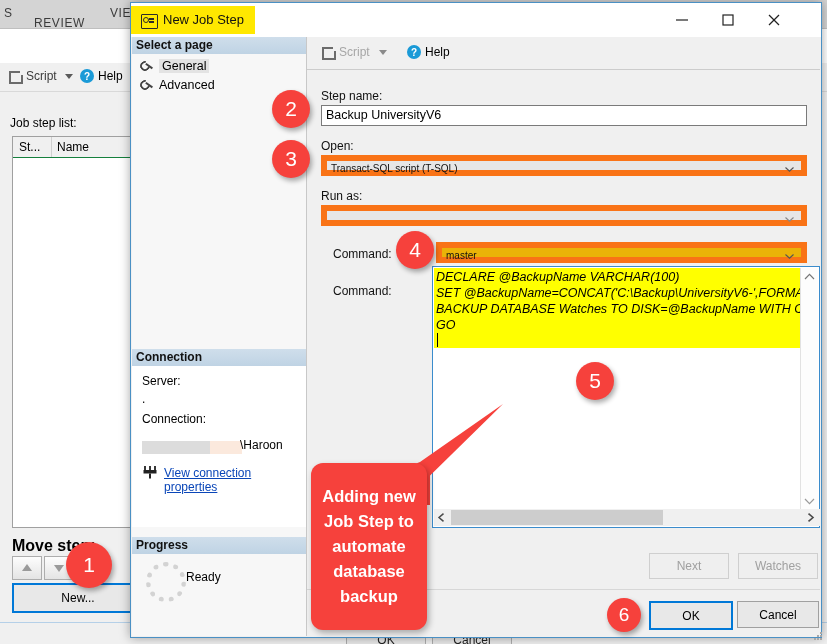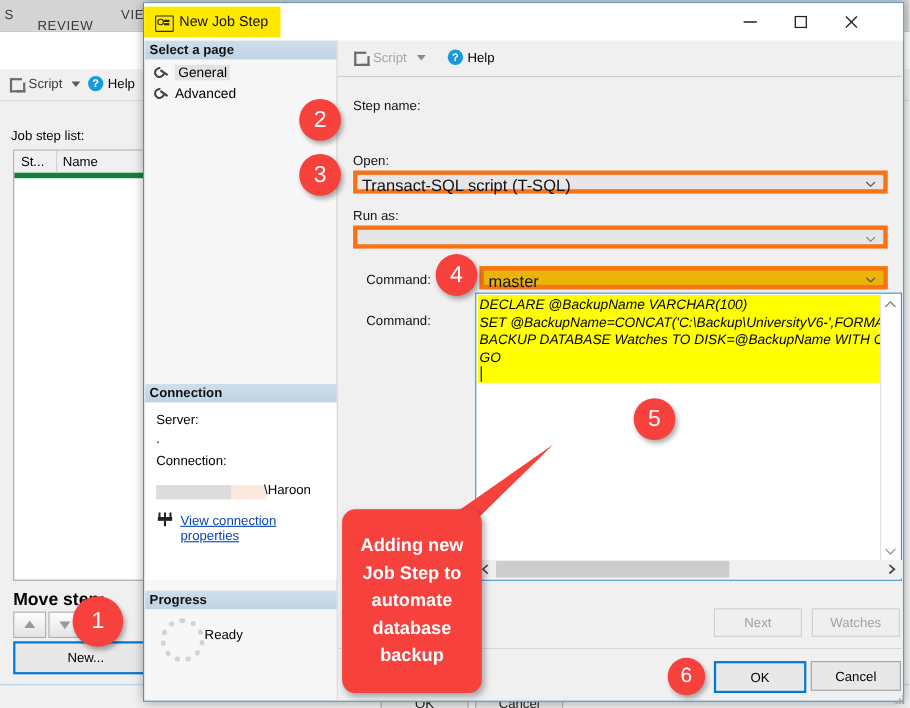--- a/index.html
+++ b/index.html
@@ -16,21 +16,21 @@
   #bg-white-strip{position:absolute;left:0;top:29px;width:827px;height:34px;background:#ffffff;}
   #bg-toolbar{position:absolute;left:0;top:63px;width:827px;height:28px;background:#f0f0f0;border-bottom:1px solid #d9d9d9;}
   .scriptbtn{display:inline-flex;align-items:center;gap:4px;}
   .script-ico{width:14px;height:13px;position:relative;display:inline-block;}
   .script-ico:before{content:"";position:absolute;left:1px;top:1px;width:9px;height:9px;border:2px solid #6b6b6b;border-right:none;}
   .script-ico:after{content:"";position:absolute;left:7px;top:5px;width:6px;height:7px;border:2px solid #6b6b6b;border-top:none;border-left:none;}
   .caret-down{width:0;height:0;border-left:4px solid transparent;border-right:4px solid transparent;border-top:5px solid #5a5a5a;display:inline-block;}
   .help-ico{width:14px;height:14px;border-radius:50%;background:#1a9ad7;color:#fff;font-weight:bold;font-size:10px;display:inline-flex;align-items:center;justify-content:center;}
   #bg-jobsteplabel{position:absolute;left:10px;top:116px;font-size:12px;}
   #bg-list{position:absolute;left:12px;top:136px;width:128px;height:390px;background:#fff;border:1px solid #a0a0a0;}
-  #bg-list-hdr{position:absolute;left:0;top:0;height:20px;width:100%;background:#f0f0f0;border-bottom:5px solid #15803d;}
+  #bg-list-hdr{position:absolute;left:0;top:0;height:20px;width:100%;background:#f0f0f0;border-bottom:1px solid #15803d;}
   #bg-list-hdr .col{position:absolute;top:3px;font-size:12px;}
   #bg-list-hdr .sep{position:absolute;top:0;height:20px;width:1px;background:#cfcfcf;}
   #bg-movestep{position:absolute;left:12px;top:537px;font-size:16px;font-weight:bold;}
   .arrowbtn{position:absolute;width:28px;height:22px;background:linear-gradient(#fdfdfd,#e4e4e4);border:1px solid #adadad;}
   .arrowbtn i{position:absolute;left:50%;top:50%;width:0;height:0;margin-left:-5px;}
   .arrow-up i{border-left:5px solid transparent;border-right:5px solid transparent;border-bottom:7px solid #9a9a9a;margin-top:-4px;}
   .arrow-dn i{border-left:5px solid transparent;border-right:5px solid transparent;border-top:7px solid #9a9a9a;margin-top:-3px;}
   #bg-new{position:absolute;left:12px;top:583px;width:128px;height:26px;background:#e8e8e8;border:2px solid #0078d7;font-size:12px;display:flex;align-items:center;justify-content:center;}
   #bg-bottombar{position:absolute;left:0;top:622px;width:827px;height:22px;background:#f0f0f0;border-top:1px solid #b5d0e8;}
   .bgbtn{position:absolute;top:628px;height:22px;background:#e8e8e8;border:1px solid #adadad;font-size:12px;display:flex;align-items:center;justify-content:center;color:#222;}
@@ -61,21 +61,21 @@
   .spinner{position:absolute;left:14px;top:8px;width:30px;height:30px;border-radius:50%;border:5px dotted #d3d3d3;}
   #prog-text{position:absolute;left:54px;top:16px;font-size:12px;}
 
   #dlg-right{position:absolute;left:176px;top:34px;width:513px;height:599px;background:#f0f0f0;}
   #dlg-toolbar{position:absolute;left:0;top:0;width:513px;height:32px;background:#f0f0f0;border-bottom:1px solid #cccccc;}
   #dlg-toolbar .scriptbtn{position:absolute;left:14px;top:8px;color:#a6a6a6;font-size:12px;}
   #dlg-toolbar .helpbtn{position:absolute;left:100px;top:8px;display:inline-flex;align-items:center;gap:4px;font-size:12px;}
 
   .fld-label{position:absolute;font-size:12px;color:#111;}
   .txtinput{position:absolute;height:21px;background:#ffffff;border:1px solid #7a7a7a;font-size:12.5px;padding:2px 0 0 4px;box-sizing:border-box;}
-  .combo{position:absolute;height:21px;background:#e6e6e6;border:4px solid #f97316;font-size:15px;padding:2px 0 0 4px;box-sizing:border-box;color:#111;}
+  .combo{position:absolute;height:21px;background:#e6e6e6;border:6px solid #f97316;font-size:10px;padding:2px 0 0 4px;box-sizing:border-box;color:#111;}
   .combo .chev{position:absolute;right:7px;top:6px;width:9px;height:5px;}
   .combo.white{background:#eab308;}
   .cmdbtn{position:absolute;left:331px;width:98px;height:24px;background:#e8e8e8;border:1px solid #a0a0a0;font-size:12px;display:flex;align-items:center;justify-content:center;color:#111;}
 
   #sqlwrap{position:absolute;left:432px;top:266px;width:388px;height:262px;background:#ffffff;border:1px solid #3b8ccc;box-sizing:border-box;}
   #sqlbox{position:absolute;left:1px;top:1px;width:369px;height:242px;background:#ffffff;overflow:hidden;font-style:italic;}
   #sqlhl{position:absolute;left:0;top:0;width:369px;height:80px;background:#ffff00;}
   #sqltext{position:absolute;left:2px;top:1px;width:600px;white-space:pre;font-family:"Liberation Sans",sans-serif;font-size:12.5px;line-height:16px;color:#000;}
   #sqlcaret{position:absolute;left:3px;top:65px;width:1px;height:14px;background:#000;}
   #vscroll{position:absolute;right:1px;top:1px;width:17px;height:242px;background:#fdfdfd;border-left:1px solid #e2e2e2;}
@@ -84,21 +84,21 @@
 
   .navbtn{position:absolute;top:550px;width:78px;height:24px;background:#efefef;border:1px solid #cfcfcf;color:#a0a0a0;font-size:12px;display:flex;align-items:center;justify-content:center;}
   #dlg-footline{position:absolute;left:176px;top:586px;width:513px;height:1px;background:#d7d7d7;}
   #okbtn{position:absolute;left:649px;top:601px;width:80px;height:25px;background:#e8e8e8;border:2px solid #0078d7;font-size:12px;display:flex;align-items:center;justify-content:center;}
   #cancelbtn{position:absolute;left:737px;top:601px;width:80px;height:25px;background:#e8e8e8;border:1px solid #a0a0a0;font-size:12px;display:flex;align-items:center;justify-content:center;}
   #grip{position:absolute;right:4px;bottom:3px;width:10px;height:10px;}
 
   
   .badge{position:absolute;border-radius:50%;background:#f6413c;color:#fff;display:flex;align-items:center;justify-content:center;
          font-family:"Liberation Sans",sans-serif;font-size:21px;box-shadow:2px 3px 5px rgba(0,0,0,.33);}
-  #callout{position:absolute;left:311px;top:463px;width:127px;height:167px;background:#f6413c;border-radius:12px;
+  #callout{position:absolute;left:311px;top:463px;width:116px;height:167px;background:#f6413c;border-radius:12px;
            box-shadow:2px 3px 6px rgba(0,0,0,.3);color:#fff;font-weight:bold;font-size:16.5px;line-height:25px;
            text-align:center;display:flex;align-items:center;justify-content:center;padding:0 8px;box-sizing:border-box;}
   #callout-tail{position:absolute;left:0;top:0;width:827px;height:644px;pointer-events:none;}
 </style>
 </head>
 <body>
 
 <div id="bg-app">
 
   <div id="bg-ribbon">
@@ -213,20 +213,21 @@
         <span class="caret-down" style="margin-left:5px;border-top-color:#8a8a8a;"></span>
       </span>
       <span class="helpbtn">
         <span class="help-ico">?</span>
         <span>Help</span>
       </span>
     </div>
   </div>
 
   <div class="fld-label" style="left:190px;top:86px;">Step name:</div>
+  <div class="txtinput" style="left:190px;top:102px;width:486px;">Backup UniversityV6</div>
 
   <div class="fld-label" style="left:190px;top:136px;">Open:</div>
   <div class="combo" style="left:190px;top:152px;width:486px;">
     <span>Transact-SQL script (T-SQL)</span>
     <svg class="chev" viewBox="0 0 9 5">
         <path d="M0.5 0.5 L4.5 4.2 L8.5 0.5" fill="none" stroke="#555" stroke-width="1.1"></path>
       </svg>
   </div>
 
   <div class="fld-label" style="left:190px;top:186px;">Run as:</div>

